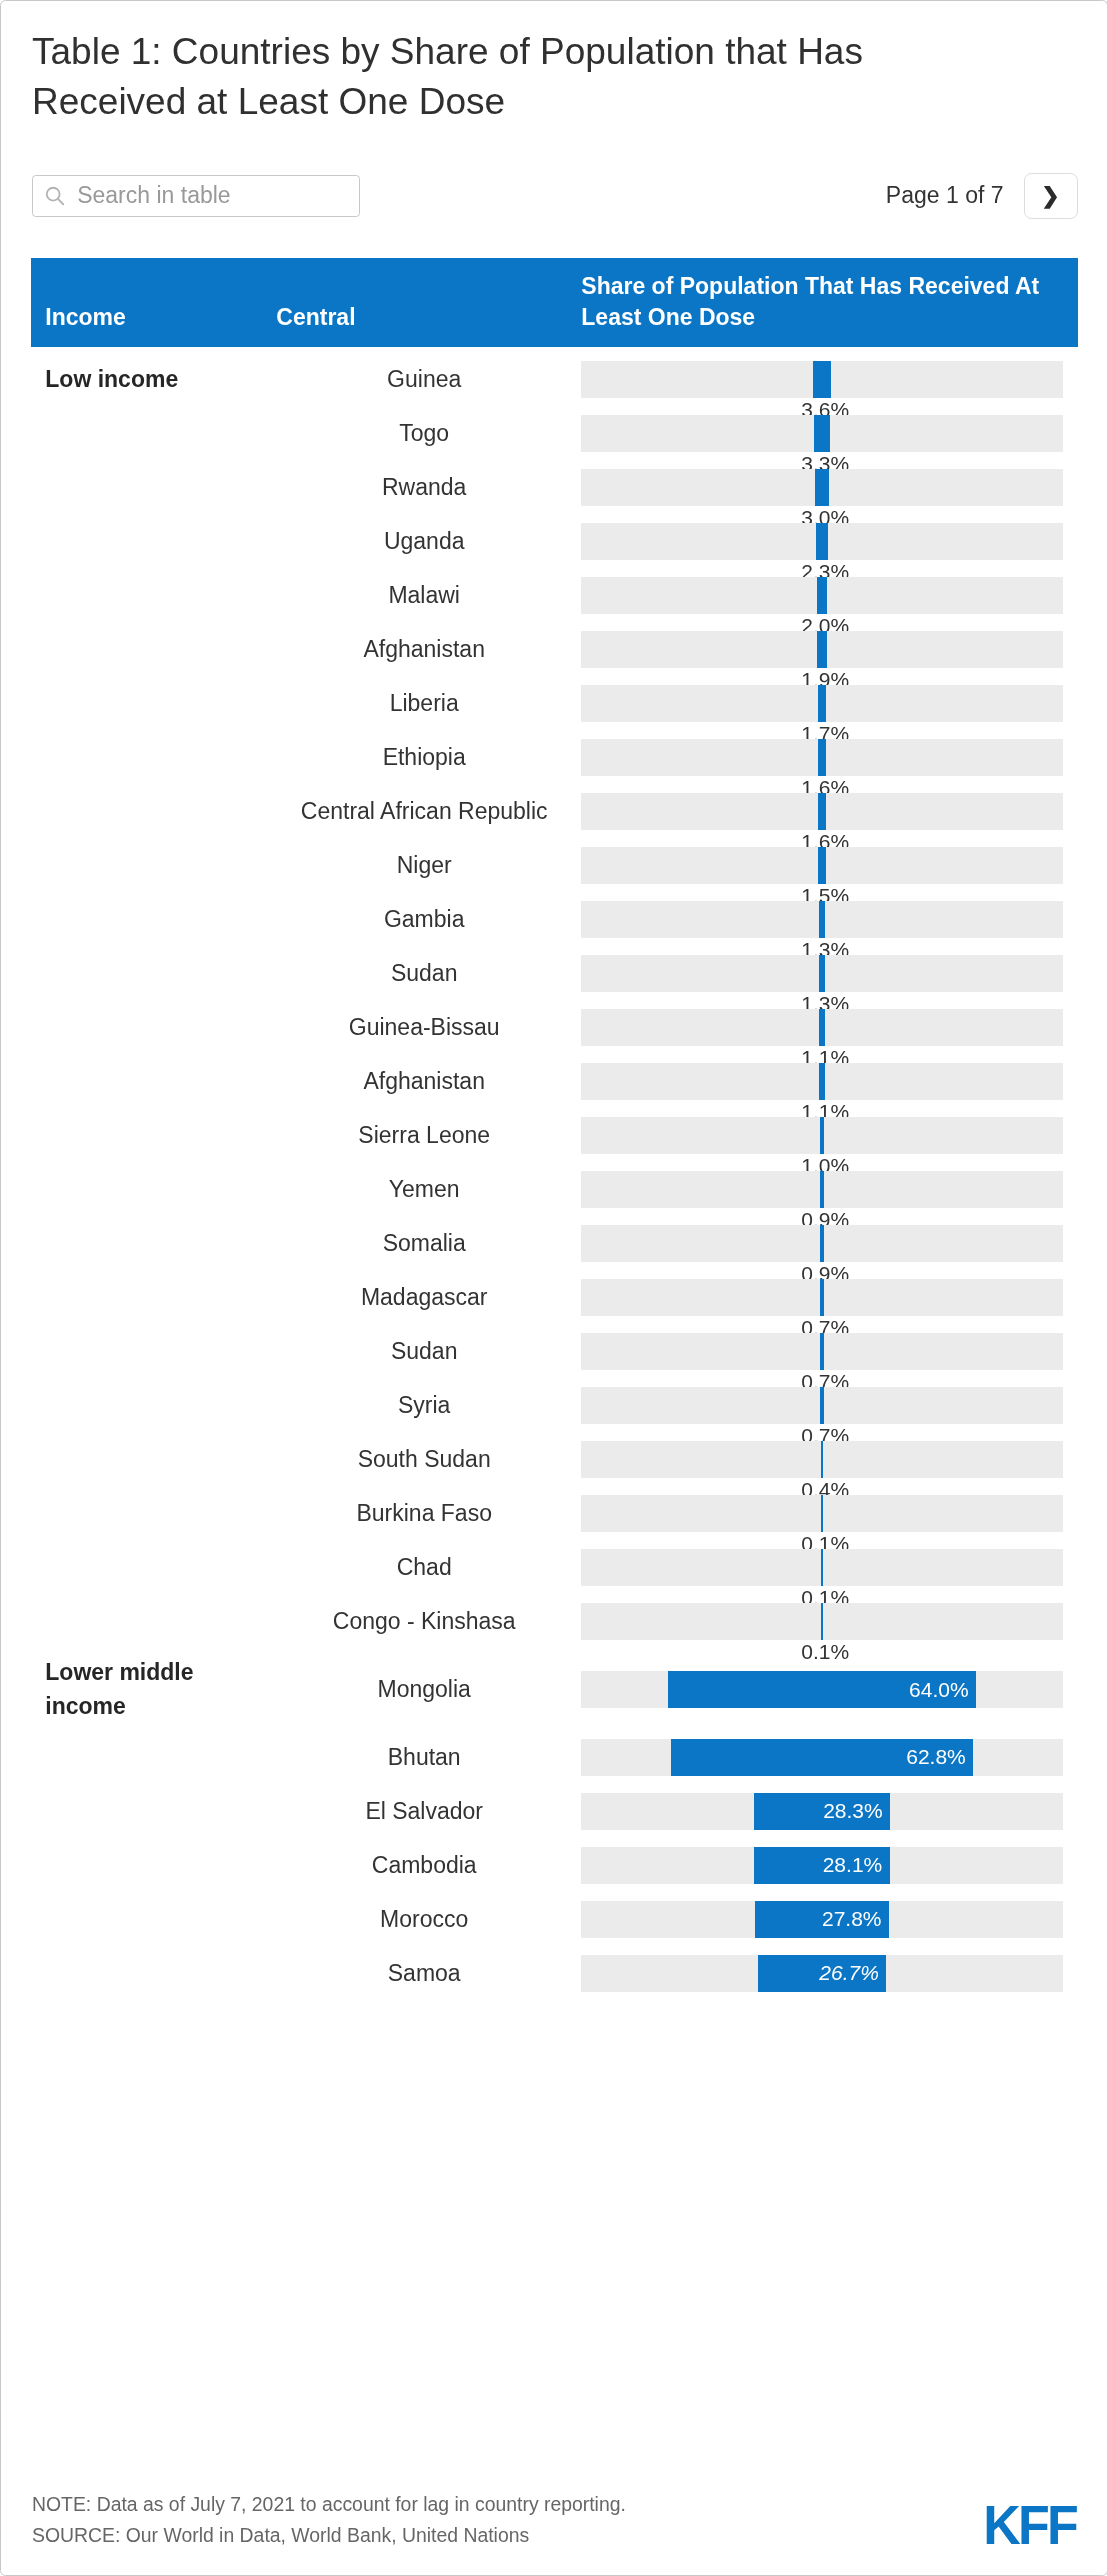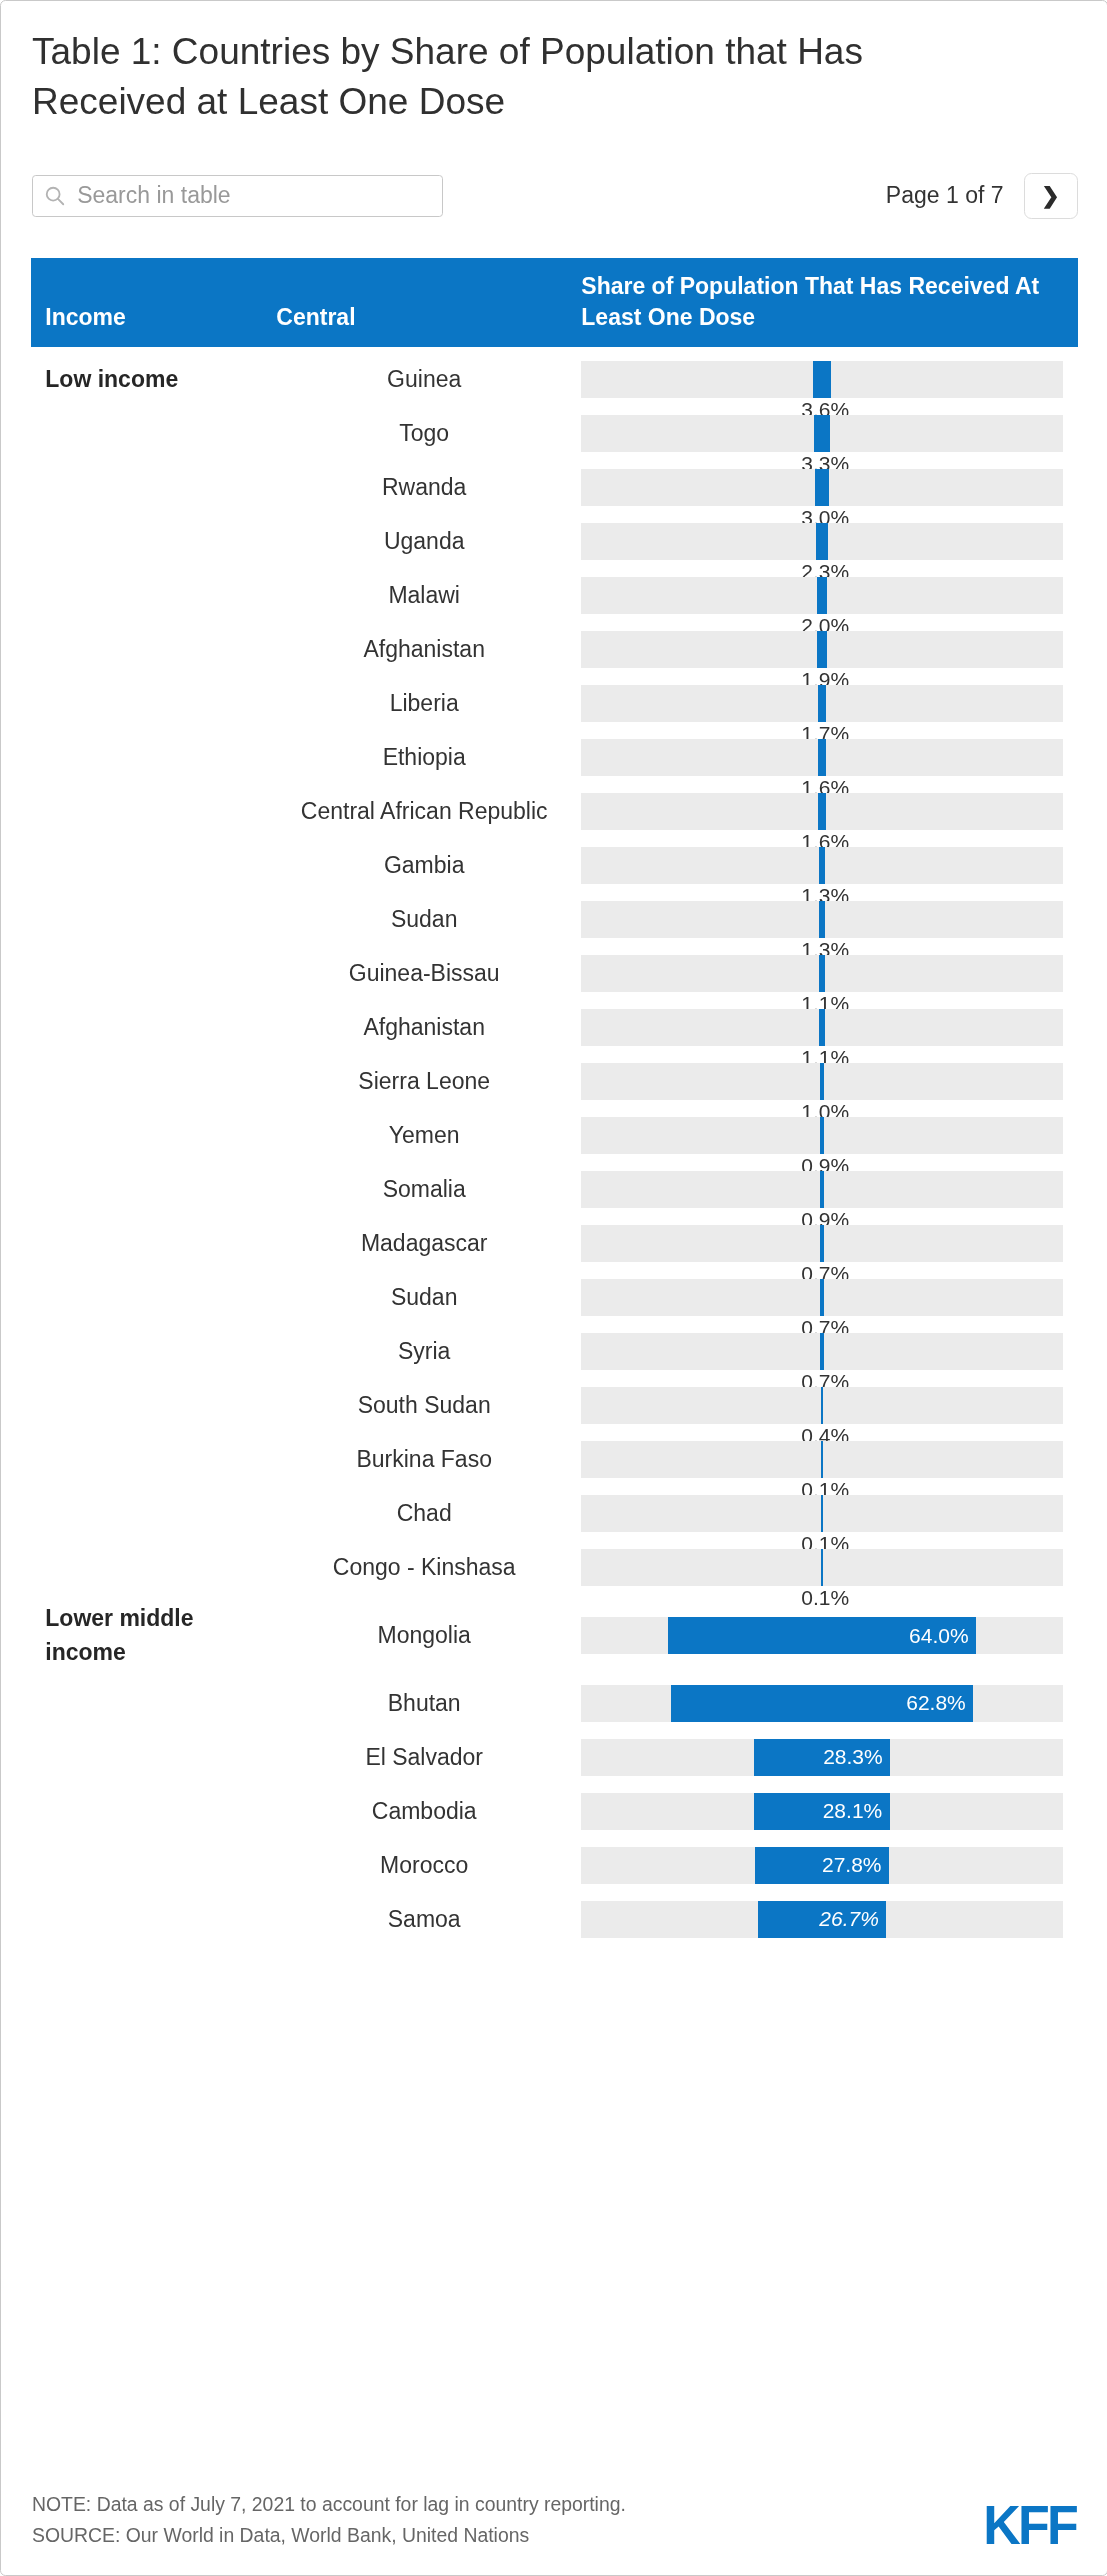--- a/index.html
+++ b/index.html
@@ -19,21 +19,21 @@
   .title{
     margin:26px 31px 0;max-width:914px;
     font-size:37px;line-height:1.35;font-weight:400;color:#303030;
   }
   .toolbar{
     display:flex;justify-content:space-between;align-items:center;
     margin:46px 29.5px 0 31px;
   }
   .searchbox{
     display:flex;align-items:center;gap:9.2px;
-    width:411px;height:42px;padding:0 11px;
+    width:328px;height:42px;padding:0 11px;
     border:0.9px solid #c8c8c8;border-radius:3.7px;background:#fff;
   }
   .searchbox svg{flex:none;}
   .searchbox input{
     border:none;outline:none;width:100%;
     font-family:"Liberation Sans",sans-serif;font-size:23px;color:#333;
     background:transparent;
   }
   .searchbox input::placeholder{color:#999;}
   .pager{display:flex;align-items:center;gap:20px;}
@@ -217,20 +217,32 @@
       <div class="track">
         <div class="fill" style="width: 1.6%;">
           <span class="in-label"></span>
         </div>
         <span class="out-label">1.6%</span>
       </div>
     </div>
   </div>
         <div class="row">
     <div class="col-income cell-income"></div>
+    <div class="col-country cell-country">Niger</div>
+    <div class="col-share">
+      <div class="track">
+        <div class="fill" style="width: 1.5%;">
+          <span class="in-label"></span>
+        </div>
+        <span class="out-label">1.5%</span>
+      </div>
+    </div>
+  </div>
+        <div class="row">
+    <div class="col-income cell-income"></div>
     <div class="col-country cell-country">Gambia</div>
     <div class="col-share">
       <div class="track">
         <div class="fill" style="width: 1.3%;">
           <span class="in-label"></span>
         </div>
         <span class="out-label">1.3%</span>
       </div>
     </div>
   </div>

